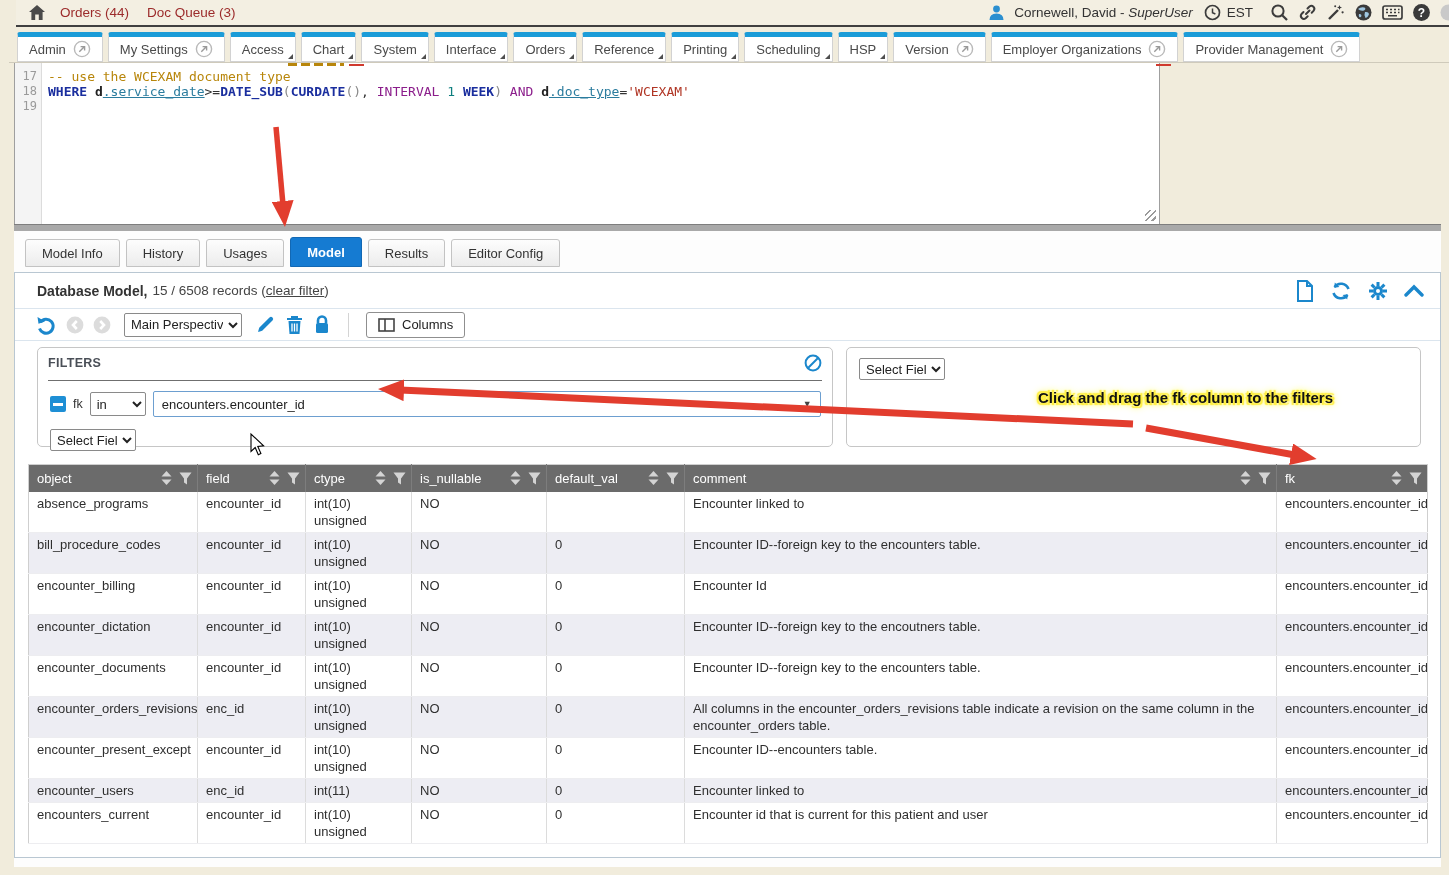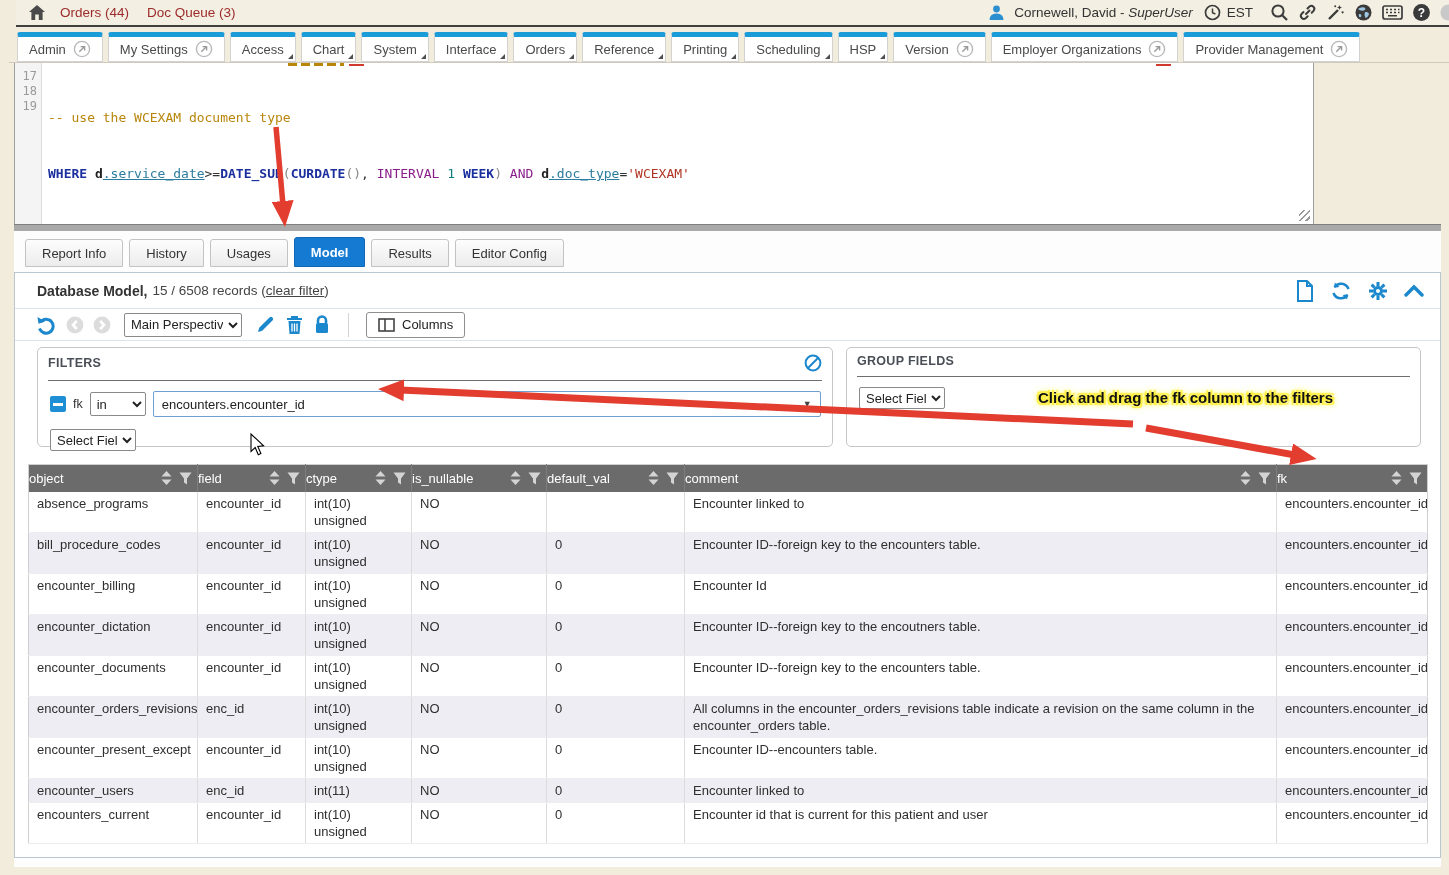--- a/index.html
+++ b/index.html
@@ -22,27 +22,27 @@
   .navbar { position:absolute; left:9px; top:29px; width:1449px; height:34px; background:#f1ecdc;
             display:flex; align-items:flex-end; padding-left:8px; border-bottom:1px solid #cfcabb; }
   .nav-tab { position:relative; background:#fff; border:1px solid #d2d2d2; border-top:5px solid #1b9cd8;
              border-radius:3px 3px 0 0; height:30px; display:flex; align-items:center; gap:7px;
              padding:0 11px; margin-right:5px; font-size:13px; color:#4a4a4a; cursor:pointer; white-space:nowrap; }
   .nav-tab.has-sub::after { content:""; position:absolute; right:2px; bottom:2px;
              border-left:5px solid transparent; border-bottom:5px solid #4f4f4f; }
   .tab-ext { display:flex; }
 
   
-  .editor { position:absolute; left:14px; top:63px; width:1300px; height:161px; background:#fff;
+  .editor { position:absolute; left:14px; top:63px; width:1146px; height:161px; background:#fff;
             border-left:1px solid #9f9f9f; border-right:1px solid #9f9f9f; display:flex;
             font-family:"DejaVu Sans Mono", monospace; font-size:13px; overflow:hidden; }
   .gutter { width:27px; background:#f4f4f4; border-right:1px solid #dcdcdc; padding-top:6px; }
   .gutter .num { height:15px; line-height:15px; text-align:right; padding-right:4px; color:#9a9a9a; font-size:12px; }
   .codearea { flex:1; padding:6px 0 0 6px; position:relative; }
-  .code-line { height:15px; line-height:15px; white-space:pre;margin-top:41px; }
+  .code-line { height:15px; line-height:15px; white-space:pre; }
   .tok-comment { color:#b8860b; }
   .tok-kw  { color:#1a2e9e; font-weight:bold; }
   .tok-kw2 { color:#8b1d8b; }
   .tok-fld { color:#2b7c9e;text-decoration:underline; }
   .tok-b   { color:#222; font-weight:bold; }
   .tok-op  { color:#333; }
   .tok-pr  { color:#888; }
   .tok-num { color:#0e7e7e; }
   .tok-str { color:#b03524; }
   .clip-frag-y { position:absolute; left:288px; top:63px; width:56px; height:3px;
@@ -105,21 +105,21 @@
   .annotation { position:absolute; left:1038px; top:389px; font-size:15px; font-weight:bold; color:#111;
       white-space:nowrap; z-index:5;
       text-shadow:-2px -2px 1px #ffef3e, 2px -2px 1px #ffef3e, -2px 2px 1px #ffef3e, 2px 2px 1px #ffef3e,
                    0 0 6px #ffef3e, 0 0 9px #ffef3e; }
 
   
   .grid-wrap { margin:3px 0 0 13px; }
   table.grid { border-collapse:collapse; table-layout:fixed; width:1399px; font-size:13px; }
   .cw0{width:169px}.cw1{width:108px}.cw2{width:106px}.cw3{width:135px}.cw4{width:138px}.cw5{width:592px}.cw6{width:151px}
   table.grid th { background:#6b6b6b; color:#fff; font-weight:normal; height:27px; text-align:left;
-      padding:0 2px 0 0; border-right:1px solid #7d7d7d; }
+      padding:0 2px 0 8px; border-right:1px solid #7d7d7d; }
   .th-inner { display:flex; align-items:center; }
   .th-label { flex:1; overflow:hidden; white-space:nowrap; }
   .th-icons { display:flex; align-items:center; gap:7px; padding-right:3px; }
   .th-icons span { display:flex; cursor:pointer; }
   table.grid td { padding:3px 8px; border-right:1px solid #dcdcdc; border-bottom:1px solid #ededf0;
       color:#2f2f2f; vertical-align:top; line-height:17px; overflow:hidden; }
   table.grid tr:nth-child(even) td { background:#ededf3; }
   table.grid tr td:last-child, table.grid th:last-child { border-right:1px solid #cfcfcf; }
   table.grid { border:1px solid #cfcfcf; }
 
@@ -295,21 +295,21 @@
       </div>
     <div class="resize-grip"></div>
   </section>
   <div class="clip-frag-y"></div>
   <div class="clip-frag-r1"></div>
   <div class="clip-frag-r2"></div>
   <div class="editor-divider"></div>
   <div class="below-editor"></div>
 
   <nav class="result-tabs">
-      <div class="result-tab">Report Info</div>
+      <div class="result-tab">Model Info</div>
       <div class="result-tab">History</div>
       <div class="result-tab">Usages</div>
       <div class="result-tab active">Model</div>
       <div class="result-tab">Results</div>
       <div class="result-tab">Editor Config</div>
     </nav>
 
   <section class="panel">
 
     <div class="panel-header">
@@ -418,23 +418,20 @@
           <select class="op-select"><option>in</option></select>
           <div class="combo">
             <input value="encounters.encounter_id" style="">
             <span class="arrow">▼</span>
           </div>
         </div>
         <select class="sf-select"><option>Select Field</option></select>
       </div>
 
       <div class="fbox group-box">
-        <div class="fbox-head">
-          <span class="fbox-title">GROUP FIELDS</span>
-        </div>
         <select class="gf-select"><option>Select Field</option></select>
       </div>
     </div>
 
     <div class="grid-wrap">
       <table class="grid">
         <colgroup>
             <col class="cw0">
             <col class="cw1">
             <col class="cw2">

